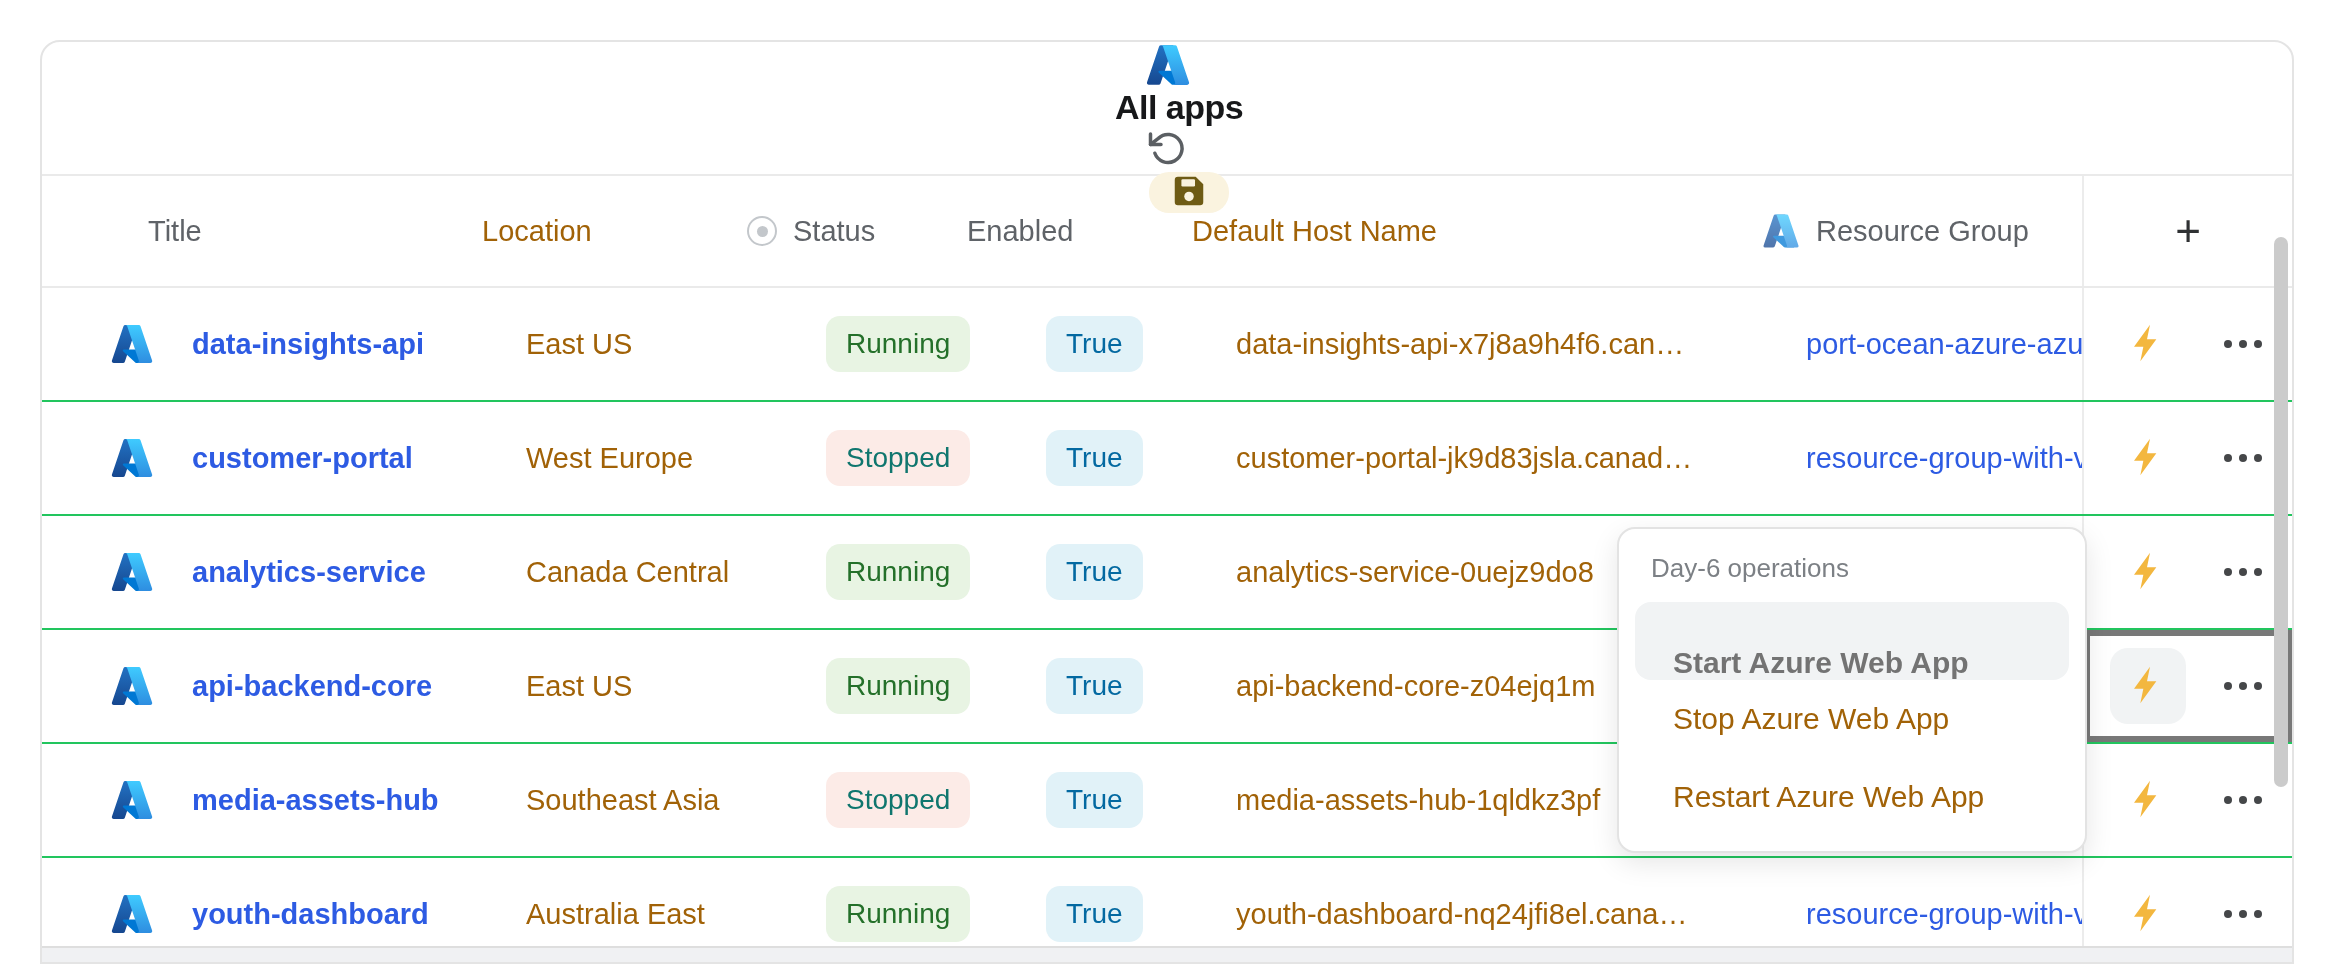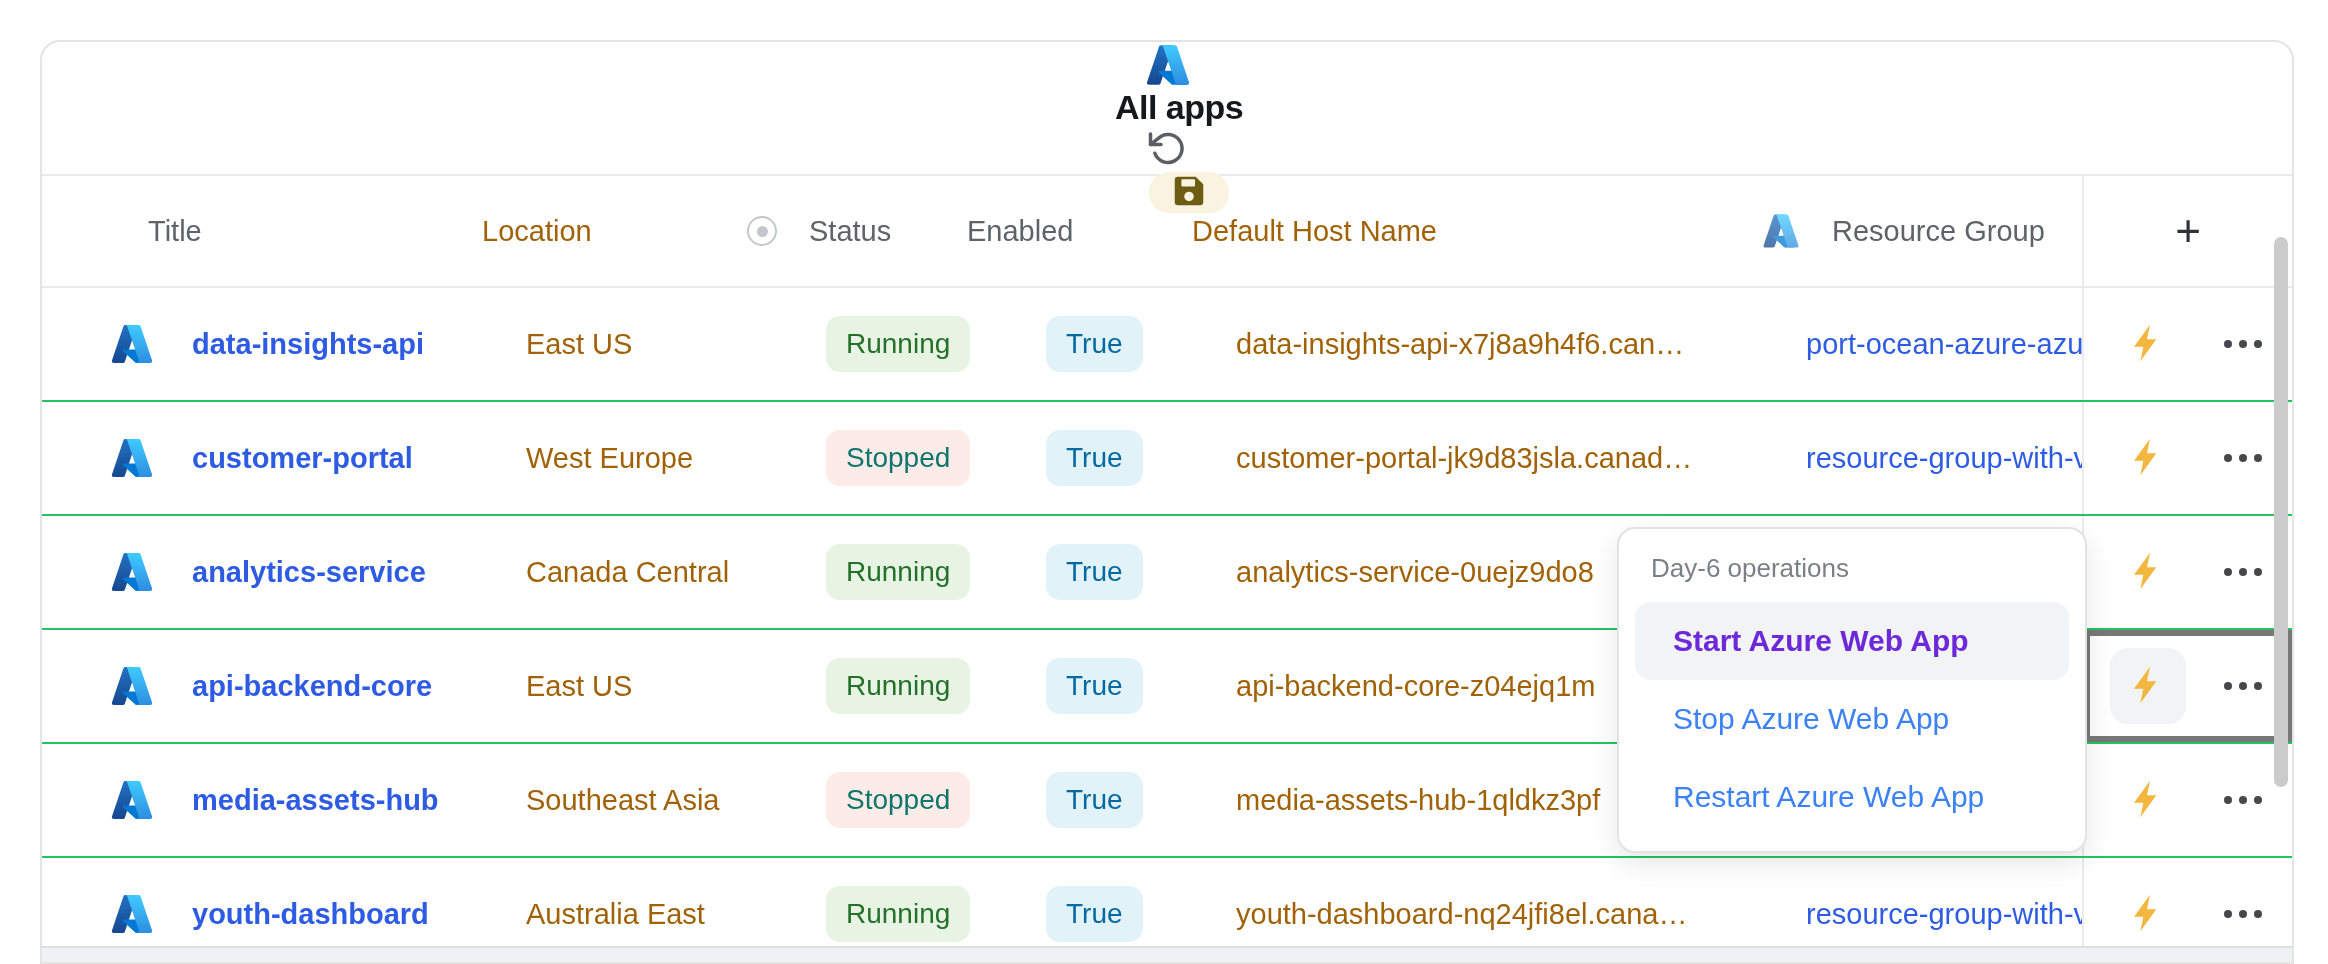--- a/index.html
+++ b/index.html
@@ -50,21 +50,21 @@
   .c-status { width: 220px; }
   .c-en     { width: 225px; }
   .c-host   { width: 570px; }
   .c-rg     { flex: 1 1 auto; min-width: 0; }
   .c-actions{
     width: 210px; height: 100%; flex: none;
     border-left: 2px solid #ececec; background:#fff;
     display:flex; align-items:center; justify-content:center; gap: 34px;
   }
   .thead .c-actions { font-size: 44px; color:#2f3133; font-weight: 400; }
-  .thead .hcell { display:flex; align-items:center; gap:32px; }
+  .thead .hcell { display:flex; align-items:center; gap:16px; }
 
   .radio-ic { width: 30px; height: 30px; border-radius: 50%; border: 2.5px solid #c3c7cb;
     display:flex; align-items:center; justify-content:center; }
   .radio-ic::after { content:""; width: 11px; height: 11px; border-radius:50%; background:#c3c7cb; }
 
   a.link { color: #2d5be3; text-decoration: none; cursor: pointer; }
   .c-title a.link { font-weight: 600; }
   .c-loc, .c-host { color: #a16207; font-weight: 500; }
 
   .badge {
@@ -99,23 +99,23 @@
   .menu {
     position: absolute; left: 1617px; top: 527px; width: 470px; height: 326px;
     background: #fff; border: 2px solid #e3e3e3; border-radius: 18px;
     box-shadow: 0 10px 28px rgba(0,0,0,.10); z-index: 10;
     padding: 24px 16px 16px;
   }
   .menu-label { font-size: 26px; color: #7c8085; padding-left: 16px; }
   .menu-items { margin-top: 18px; display: flex; flex-direction: column; }
   .menu-item {
     height: 78px; display: flex; align-items: center; gap: 22px;
-    padding: 0 16px; border-radius: 16px; font-size: 30px; color: #3b82f6; cursor: pointer;
-  }
-  .menu-item.highlighted { background: #f1f3f4; color: #6d28d9; font-weight: 600; }
+    padding: 0 16px; border-radius: 16px; font-size: 30px; color: #a16207; cursor: pointer;
+  }
+  .menu-item.highlighted { background: #f1f3f4; color: #737373; font-weight: 600; align-items: flex-end; }
 </style>
 </head>
 <body>
 
 <svg class="defs" xmlns="http://www.w3.org/2000/svg">
   <defs>
     <linearGradient id="azgL" x1="0" y1="0" x2="0" y2="1">
       <stop offset="0" stop-color="#2272c3"></stop>
         <stop offset="1" stop-color="#16478f"></stop>
     </linearGradient>

